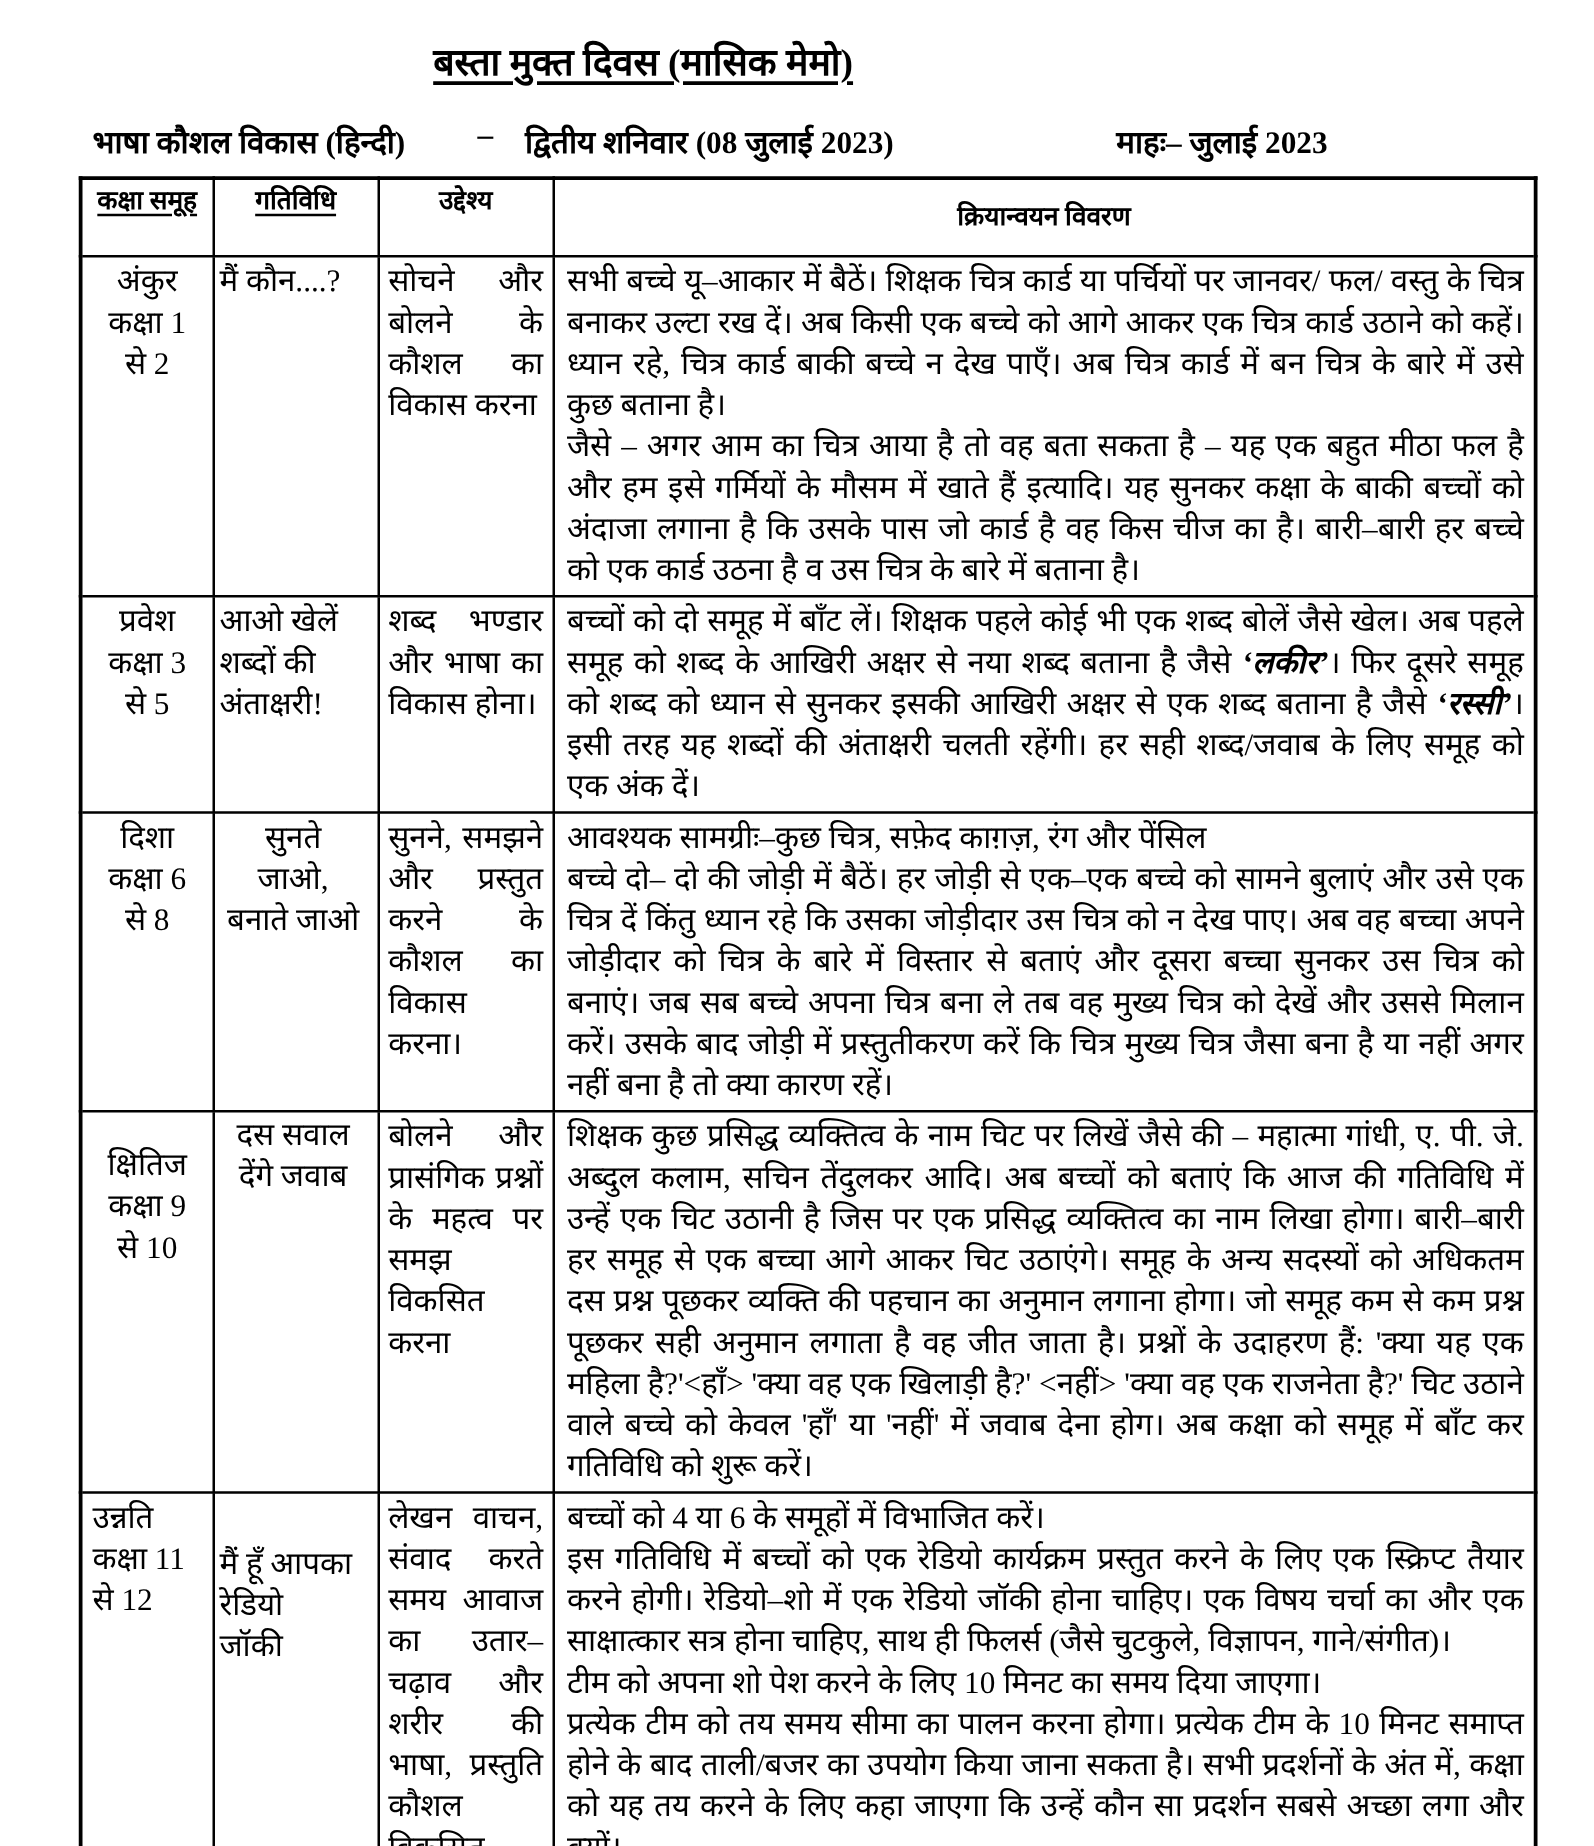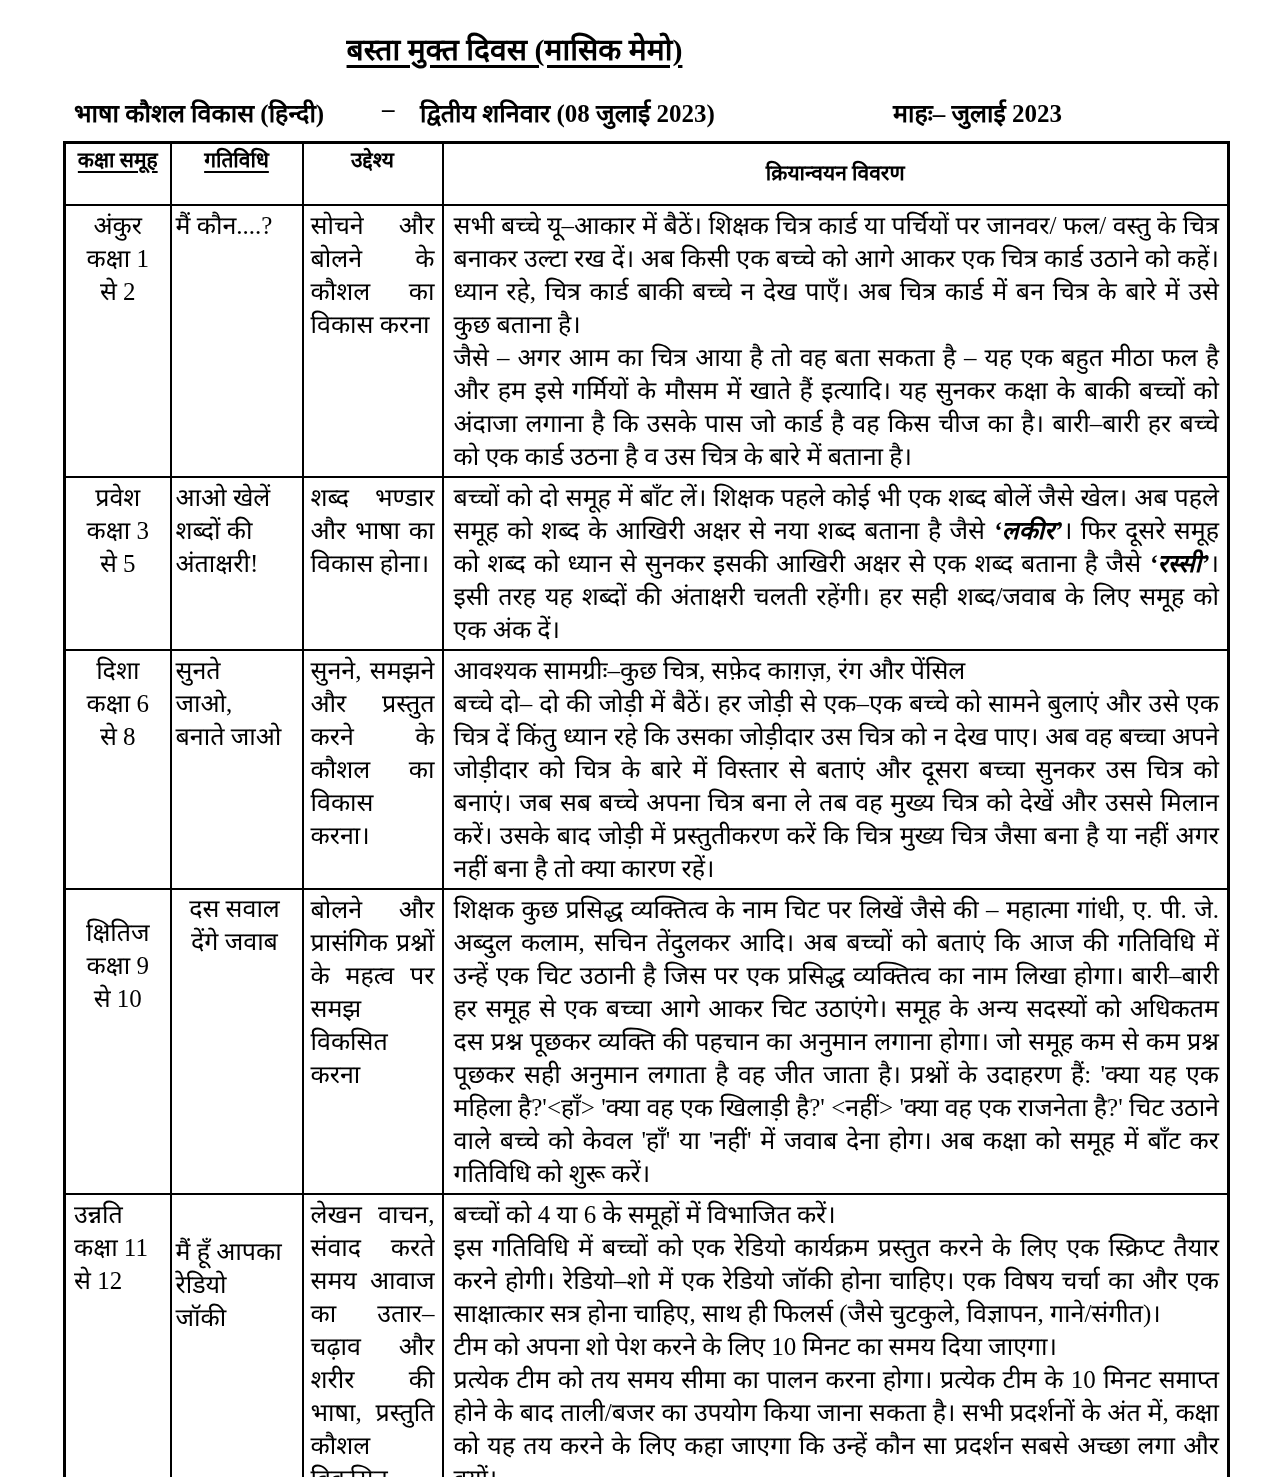--- a/index.html
+++ b/index.html
@@ -74,21 +74,21 @@
 
   
   #table-body tr:nth-child(1){height:245px;}
   #table-body tr:nth-child(2){height:157px;}
   #table-body tr:nth-child(3){height:214px;}
   #table-body tr:nth-child(4){height:287px;}
   #table-body tr:nth-child(5){height:286px;}
   #table-body tr:nth-child(3) td.cg{}
   #table-body tr:nth-child(4) td.cg{padding-top:26px;}
   #table-body tr:nth-child(5) td.cg{text-align:left;padding-left:8px;}
-  #table-body tr:nth-child(3) td.act{}
+  #table-body tr:nth-child(3) td.act{text-align:center;}
   #table-body tr:nth-child(4) td.act{text-align:center;padding-top:2px;}
   #table-body tr:nth-child(5) td.act{padding-top:40px;}
 
   .page-number{
     font-size:23px;
     margin:8px 0 0 1112px;
   }
 </style>
 </head>
 <body>

